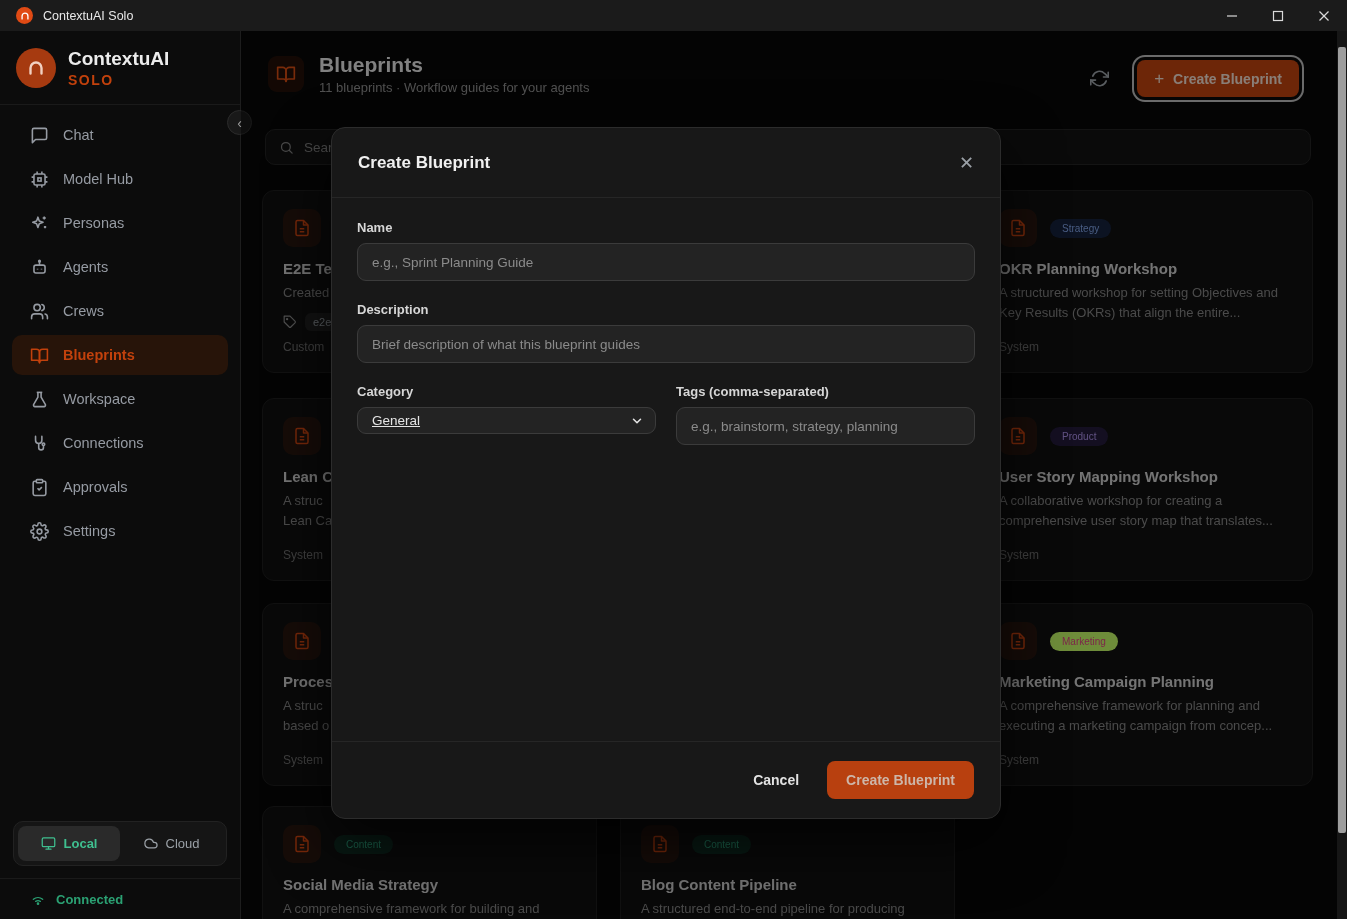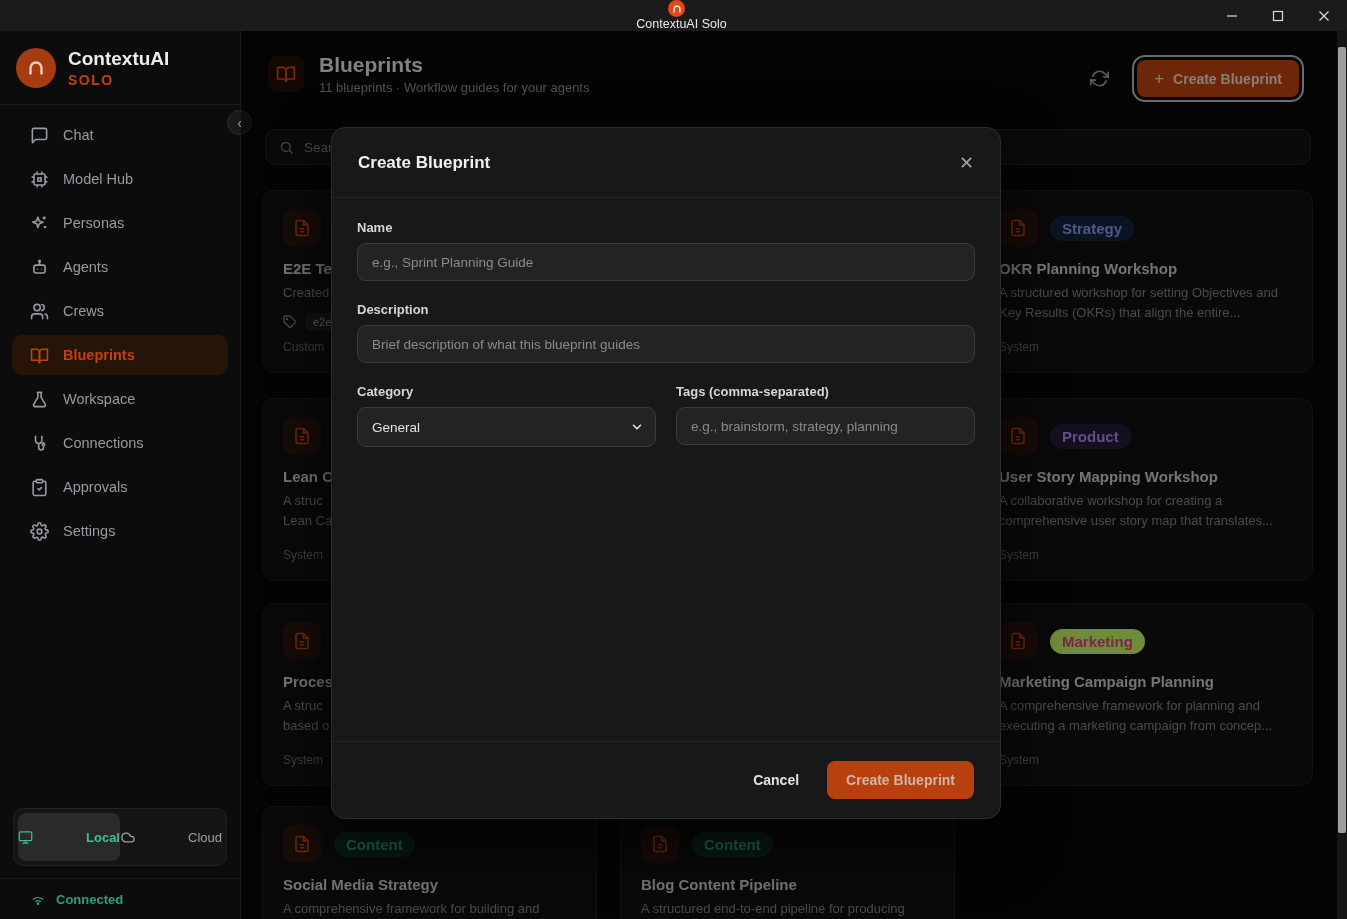--- a/index.html
+++ b/index.html
@@ -2,21 +2,21 @@
 <html><head>
 <meta charset="utf-8">
 <style>
   * { margin:0; padding:0; box-sizing:border-box; }
   html,body { width:1347px; height:919px; overflow:hidden; background:#000; }
   body { font-family:"Liberation Sans","DejaVu Sans",sans-serif; color:#d4d4d4; }
   #screen { position:relative; width:1347px; height:919px; background:#070707; overflow:hidden; }
 
   
   .titlebar { position:absolute; top:0; left:0; right:0; height:31px; background:#1b1b1b;
-              display:flex; align-items:center; padding-left:16px; z-index:50;flex-direction:column; }
+              display:flex; align-items:center; padding-left:16px; z-index:50; }
   .titlebar-logo { width:17px; height:17px; border-radius:50%; background:#e04a14;
                    display:flex; align-items:center; justify-content:center; margin-right:10px; }
   .titlebar-logo svg { width:10px; height:10px; }
   .titlebar-title { font-size:12.5px; color:#e8e8e8; }
   .win-controls { position:absolute; right:0; top:0; height:31px; display:flex; }
   .win-btn { width:46px; height:31px; display:flex; align-items:center; justify-content:center; color:#d9d9d9; }
   .win-btn svg { width:12px; height:12px; }
 
   
   .app { position:absolute; top:31px; left:0; right:0; bottom:0; display:flex; }
@@ -35,22 +35,22 @@
                   background:#191919; border:1px solid #2b2b2b; color:#9c9c9c; font-size:14px;
                   display:flex; align-items:center; justify-content:center; z-index:30; }
   .nav { padding:10px 12px 0 12px; }
   .nav-item { display:flex; align-items:center; gap:14px; height:40px; margin-bottom:4px;
               padding-left:18px; border-radius:10px; color:#969ba3; font-size:14.5px; cursor:default; }
   .nav-item svg { width:19px; height:19px; flex:none; }
   .nav-item.active { background:#271409; color:#c2410c; font-weight:bold; }
   .sidebar-bottom { margin-top:auto; }
   .mode-toggle { margin:0 13px 12px 13px; background:#151515; border:1px solid #222;
                  border-radius:10px; padding:4px; display:flex; }
-  .mode-seg { flex:1; height:48px; border-radius:8px; display:flex; align-items:center;
-              justify-content:space-between; gap:8px; font-size:13px; color:#9aa0a6; }
+  .mode-seg { flex:1; height:35px; border-radius:8px; display:flex; align-items:center;
+              justify-content:center; gap:8px; font-size:13px; color:#9aa0a6; }
   .mode-seg svg { width:15px; height:15px; }
   .mode-seg.selected { background:#2a2a2a; color:#3fbf8f; font-weight:bold; }
   .conn-row { border-top:1px solid #1a1a1a; height:41px; display:flex; align-items:center;
               gap:10px; padding-left:30px; color:#2ba173; font-size:13px; font-weight:bold; }
   .conn-row svg { width:16px; height:16px; }
 
   
   .main { flex:1; position:relative; background:#080808; }
   .page-header { position:absolute; top:22px; left:27px; display:flex; align-items:center; gap:15px; }
   .page-icon { width:36px; height:36px; border-radius:9px; background:rgba(194,65,12,.14);
@@ -74,21 +74,21 @@
                       font-size:13.5px; width:100%; font-family:inherit; }
   .search-bar input::placeholder { color:#7d7d7d; }
 
   
   .card { position:absolute; width:335px; height:183px; background:#101010; border:1px solid #1e1e1e;
           border-radius:12px; padding:18px 20px; display:flex; flex-direction:column; }
   .card-top { display:flex; align-items:center; gap:13px; }
   .card-icon { width:38px; height:38px; border-radius:10px; background:rgba(194,65,12,.13);
                display:flex; align-items:center; justify-content:center; color:#cc4410; flex:none; }
   .card-icon svg { width:18px; height:18px; }
-  .badge { font-size:15px; font-weight:bold; padding:4px 12px; border-radius:999px; }
+  .badge { font-size:10px; font-weight:normal; padding:4px 12px; border-radius:999px; }
   .badge-content   { background:#0e2b21; color:#2fa982; }
   .badge-strategy  { background:#16223c; color:#7d9fe0; }
   .badge-product   { background:#231b3a; color:#a78be0; }
   .badge-marketing { background:#bef264; color:#d6447e; }
   .card-title { margin-top:13px; font-size:15px; font-weight:bold; color:#c9c9c9; white-space:nowrap; overflow:hidden; }
   .card-desc { margin-top:6px; font-size:13px; line-height:20px; color:#808080;
                display:-webkit-box; -webkit-line-clamp:2; -webkit-box-orient:vertical; overflow:hidden; }
   .card-desc.pre { white-space:pre-line; }
   .card-footer { margin-top:auto; font-size:12px; color:#6d6d6d; }
   .tag-row { margin-top:10px; display:flex; align-items:center; gap:8px; color:#8a8a8a; }
@@ -118,22 +118,22 @@
                   justify-content:space-between; padding:0 26px; flex:none; }
   .modal-title { font-size:17px; font-weight:bold; color:#f0f0f0; }
   .modal-close { color:#9aa0a6; font-size:18px; line-height:1; }
   .modal-body { padding:22px 25px 0 25px; flex:1; }
   .field-label { font-size:13px; font-weight:bold; color:#d6d6d6; margin-bottom:8px; }
   .field-group { margin-bottom:21px; }
   .text-input { width:100%; height:38px; background:#232323; border:1px solid #3b3b3b; border-radius:9px;
                 padding:0 14px; color:#e4e4e4; font-size:13.5px; font-family:inherit; outline:none; }
   .text-input::placeholder { color:#8b8b8b; }
   .two-col { display:grid; grid-template-columns:1fr 1fr; gap:20px; margin-bottom:21px; }
-  .select-box { position:relative; height:40px; background:#232323; border:1px solid #3b3b3b;
-                border-radius:9px; display:flex; align-items:center; padding:0 14px; font-size:13.5px; color:#e4e4e4; }
+  .select-box { position:relative; height:27px; background:#232323; border:1px solid #3b3b3b;
+                border-radius:9px; display:flex; align-items:center; padding:0 14px; font-size:13.5px; color:#e4e4e4;text-decoration:underline; }
   .select-box svg { position:absolute; right:11px; width:14px; height:14px; color:#e4e4e4; }
   .ta-wrap { position:relative; }
   .textarea { width:100%; height:256px; background:#242424; border:1px solid #3b3b3b; border-radius:9px;
               padding:12px 14px; color:#9aa0a6; font-size:13px; line-height:20px; resize:none; outline:none;
               font-family:"DejaVu Sans Mono","Liberation Mono",monospace; }
   .textarea::placeholder { color:#9aa0a6; }
   .ta-grip { position:absolute; right:4px; bottom:6px; width:10px; height:10px;
              background:repeating-linear-gradient(135deg, transparent 0 2px, #6f6f6f 2px 3px); pointer-events:none; }
   .modal-footer { height:77px; border-top:1px solid #262626; display:flex; align-items:center;
                   justify-content:flex-end; gap:28px; padding:16px 26px; flex:none; }

